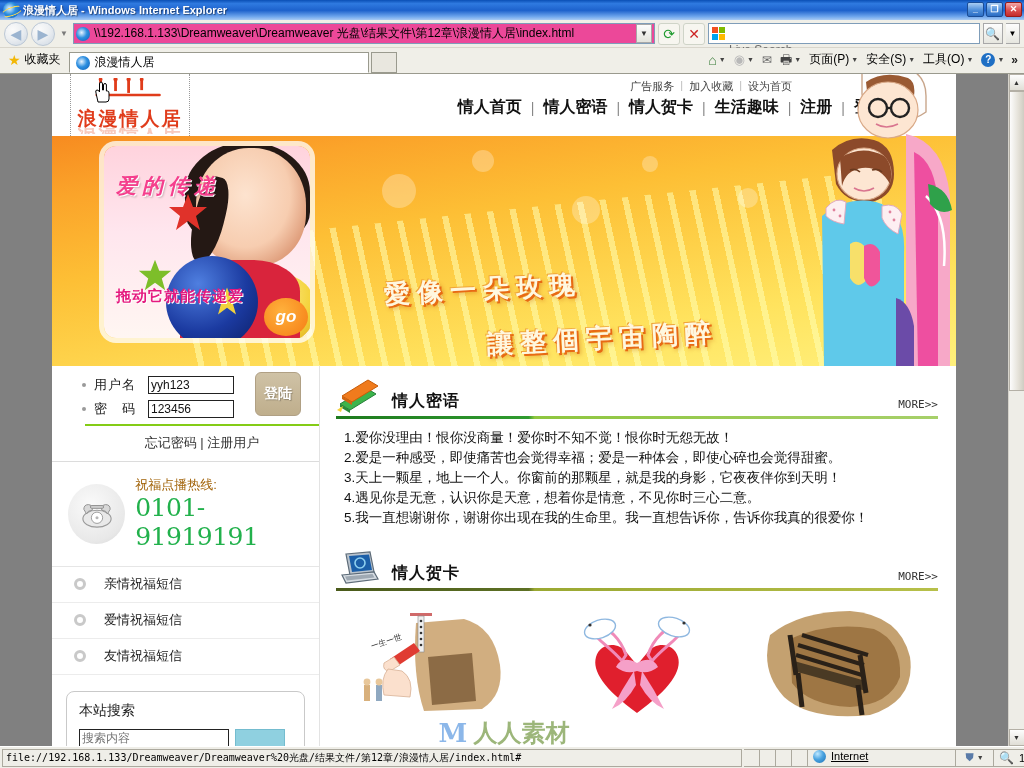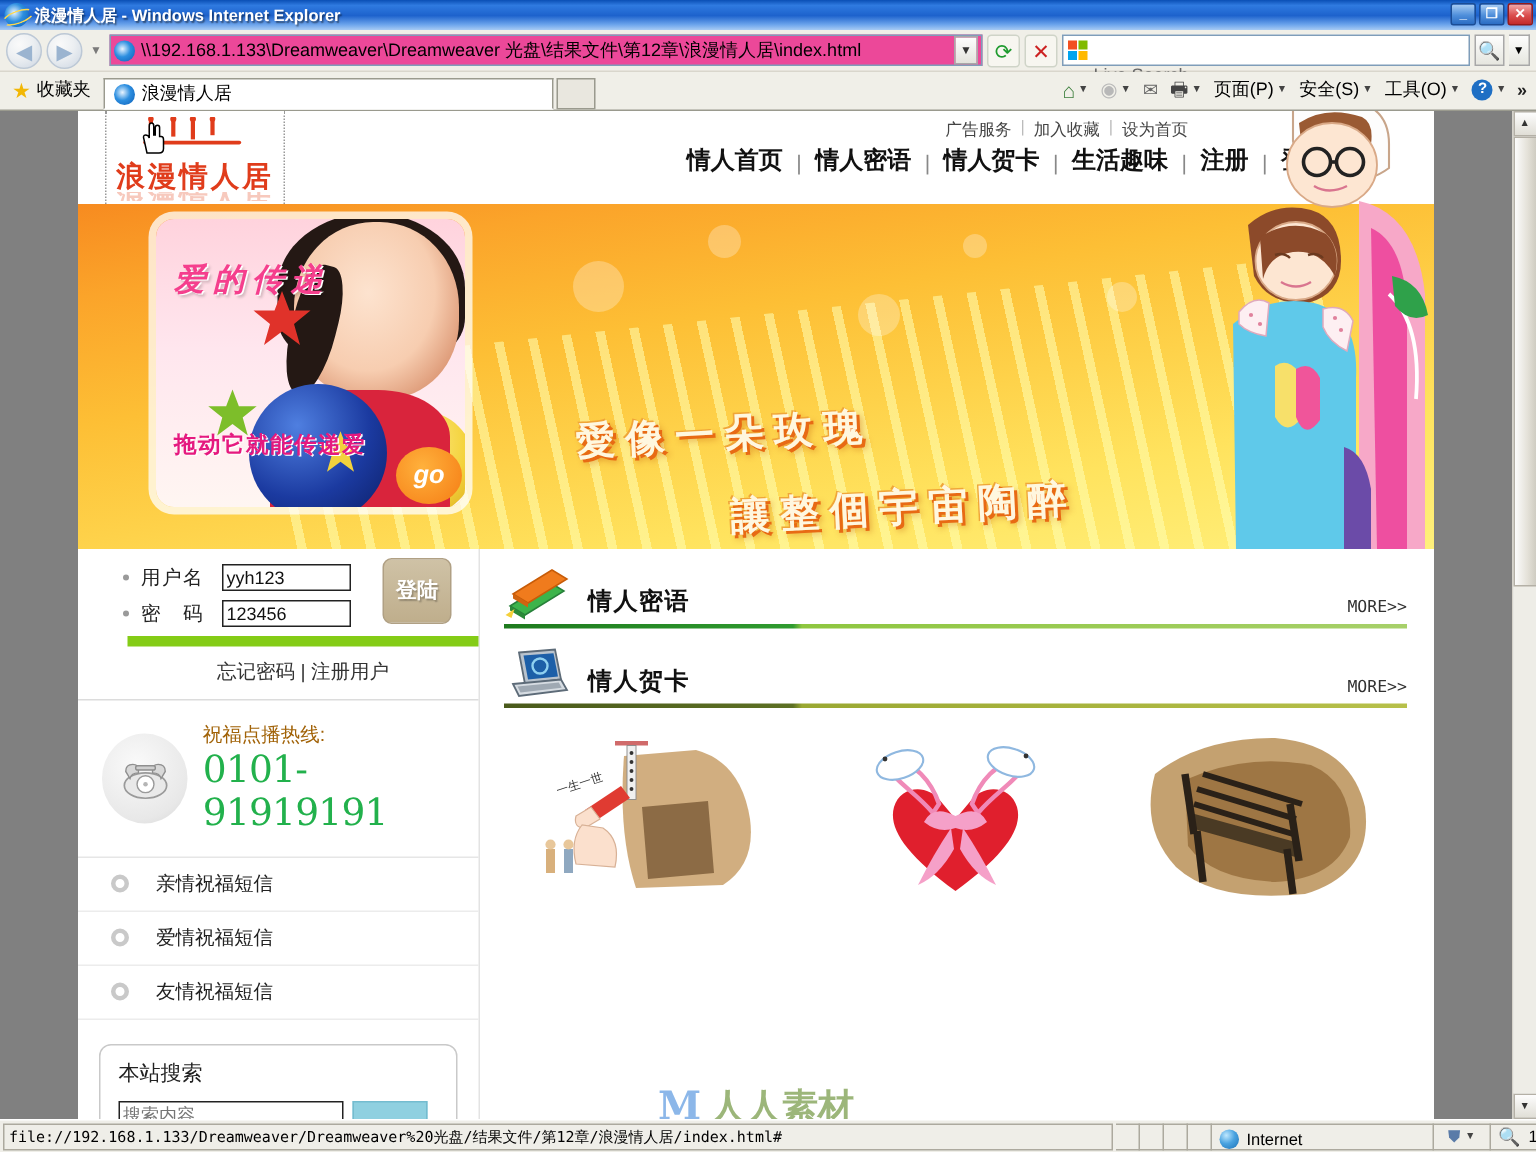--- a/index.html
+++ b/index.html
@@ -263,21 +263,21 @@
     width: 46px; height: 44px; border-radius: 6px;
     background: linear-gradient(to bottom, #cfc2a6, #bfae8c);
     border: 1px solid #b0a084;
     color: #fff; font-size: 14px; font-weight: bold;
     display: flex; align-items: center; justify-content: center;
     text-shadow: 1px 1px 1px rgba(0,0,0,.25);
   }
   .login-wrap { position: relative; }
   .login-links {
     text-align: center; font-size: 13px; color: #333; padding: 8px 0 9px 0;
-    border-top: 7px solid #84cc16; margin-top: 6px; margin-left: 33px;
+    border-top: 2px solid #84cc16; margin-top: 6px; margin-left: 33px;
   }
 
   .hotline { display: flex; align-items: center; padding: 14px 0 14px 16px; border-bottom: 1px solid #e6e6e6; }
   .phone-circle {
     width: 60px; height: 60px; border-radius: 50%;
     background: radial-gradient(circle at 40% 35%, #fafafa, #e8e8e8 70%, #d4d4d4);
     display: flex; align-items: center; justify-content: center; margin-right: 10px;
   }
   .hot-label { font-size: 13px; color: #a16207; font-family: Liberation Sans, sans-serif; }
   .hot-number { font-size: 25px; color: #22b14c; font-family: "DejaVu Serif", serif; letter-spacing: -.5px; line-height: 1.15; }
@@ -345,21 +345,21 @@
   }
   .st-url {
     flex: 0 0 740px; height: 18px; margin: 0 2px 0 2px;
     border: 1px solid #aca99e; background: #efeee8;
     display: flex; align-items: center; padding: 0 3px;
     font-family: "DejaVu Sans Mono", monospace; font-size: 10px; white-space: nowrap; overflow: hidden;
   }
   .st-cell { height: 18px; border: 1px solid #aca99e; border-left: none; flex: 0 0 16px; }
   .st-zone {
     height: 18px; border: 1px solid #aca99e; border-left: none; flex: 0 0 148px;
-    display: flex; align-items: flex-end; gap: 5px; padding-left: 5px;
+    display: flex; align-items: flex-start; gap: 5px; padding-left: 5px; text-decoration: underline;
   }
   .globe { width: 13px; height: 13px; border-radius: 50%;
     background: radial-gradient(circle at 35% 30%, #bfe8ff 0%, #4aa3e0 45%, #1b6fb5 100%); }
   .st-prot { height: 18px; border: 1px solid #aca99e; border-left: none; flex: 0 0 38px; display:flex;align-items:center;justify-content:center;gap:3px;}
   .st-zoom {
     height: 18px; border: 1px solid #aca99e; border-left: none; flex: 1;
     display: flex; align-items: center; gap: 5px; padding-left: 5px;
   }
   .mag { color: #2266aa; font-size: 12px; }
 </style>
@@ -633,20 +633,27 @@
                   <path d="M6 20 L32 4 L42 10 L16 26 Z" fill="#f07b1d" stroke="#c85c08" stroke-width="1"></path>
                   <path d="M6 20 L16 26 L16 29 L6 23 Z" fill="#d16410"></path>
                   <path d="M12 12 L30 2" stroke="#fff" stroke-width="1.4"></path>
                   <path d="M1 34 L7 30 L5 36 Z" fill="#f5d03a"></path>
                 </svg>
               </div>
               <div class="sec-title">情人密语</div>
               <div class="sec-more">MORE&gt;&gt;</div>
             </div>
             <div class="sec-rule"></div>
+            <ul class="mi-list">
+              <li>1.爱你没理由！恨你没商量！爱你时不知不觉！恨你时无怨无故！</li>
+              <li>2.爱是一种感受，即使痛苦也会觉得幸福；爱是一种体会，即使心碎也会觉得甜蜜。</li>
+              <li>3.天上一颗星，地上一个人。你窗前的那颗星，就是我的身影，它夜夜伴你到天明！</li>
+              <li>4.遇见你是无意，认识你是天意，想着你是情意，不见你时三心二意。</li>
+              <li>5.我一直想谢谢你，谢谢你出现在我的生命里。我一直想告诉你，告诉你我真的很爱你！</li>
+            </ul>
 
             <div class="sec-head">
               <div class="sec-icon">
                 <svg viewBox="0 0 46 40" width="46" height="40">
                   <path d="M10 6 L34 4 L38 24 L14 27 Z" fill="#b9c3cd" stroke="#5d6b78" stroke-width="1.2"></path>
                   <path d="M13 8 L33 6.5 L36 22 L16 24 Z" fill="#1c5fa8"></path>
                   <circle cx="24" cy="15" r="5" fill="none" stroke="#8fd0f0" stroke-width="1.6"></circle>
                   <path d="M6 27 L38 24 L42 31 L10 35 Z" fill="#d6dce2" stroke="#5d6b78" stroke-width="1.2"></path>
                   <path d="M9 28.6 L36.5 26 L38.5 29.5 L11 32.6 Z" fill="#9fa9b3"></path>
                 </svg>

